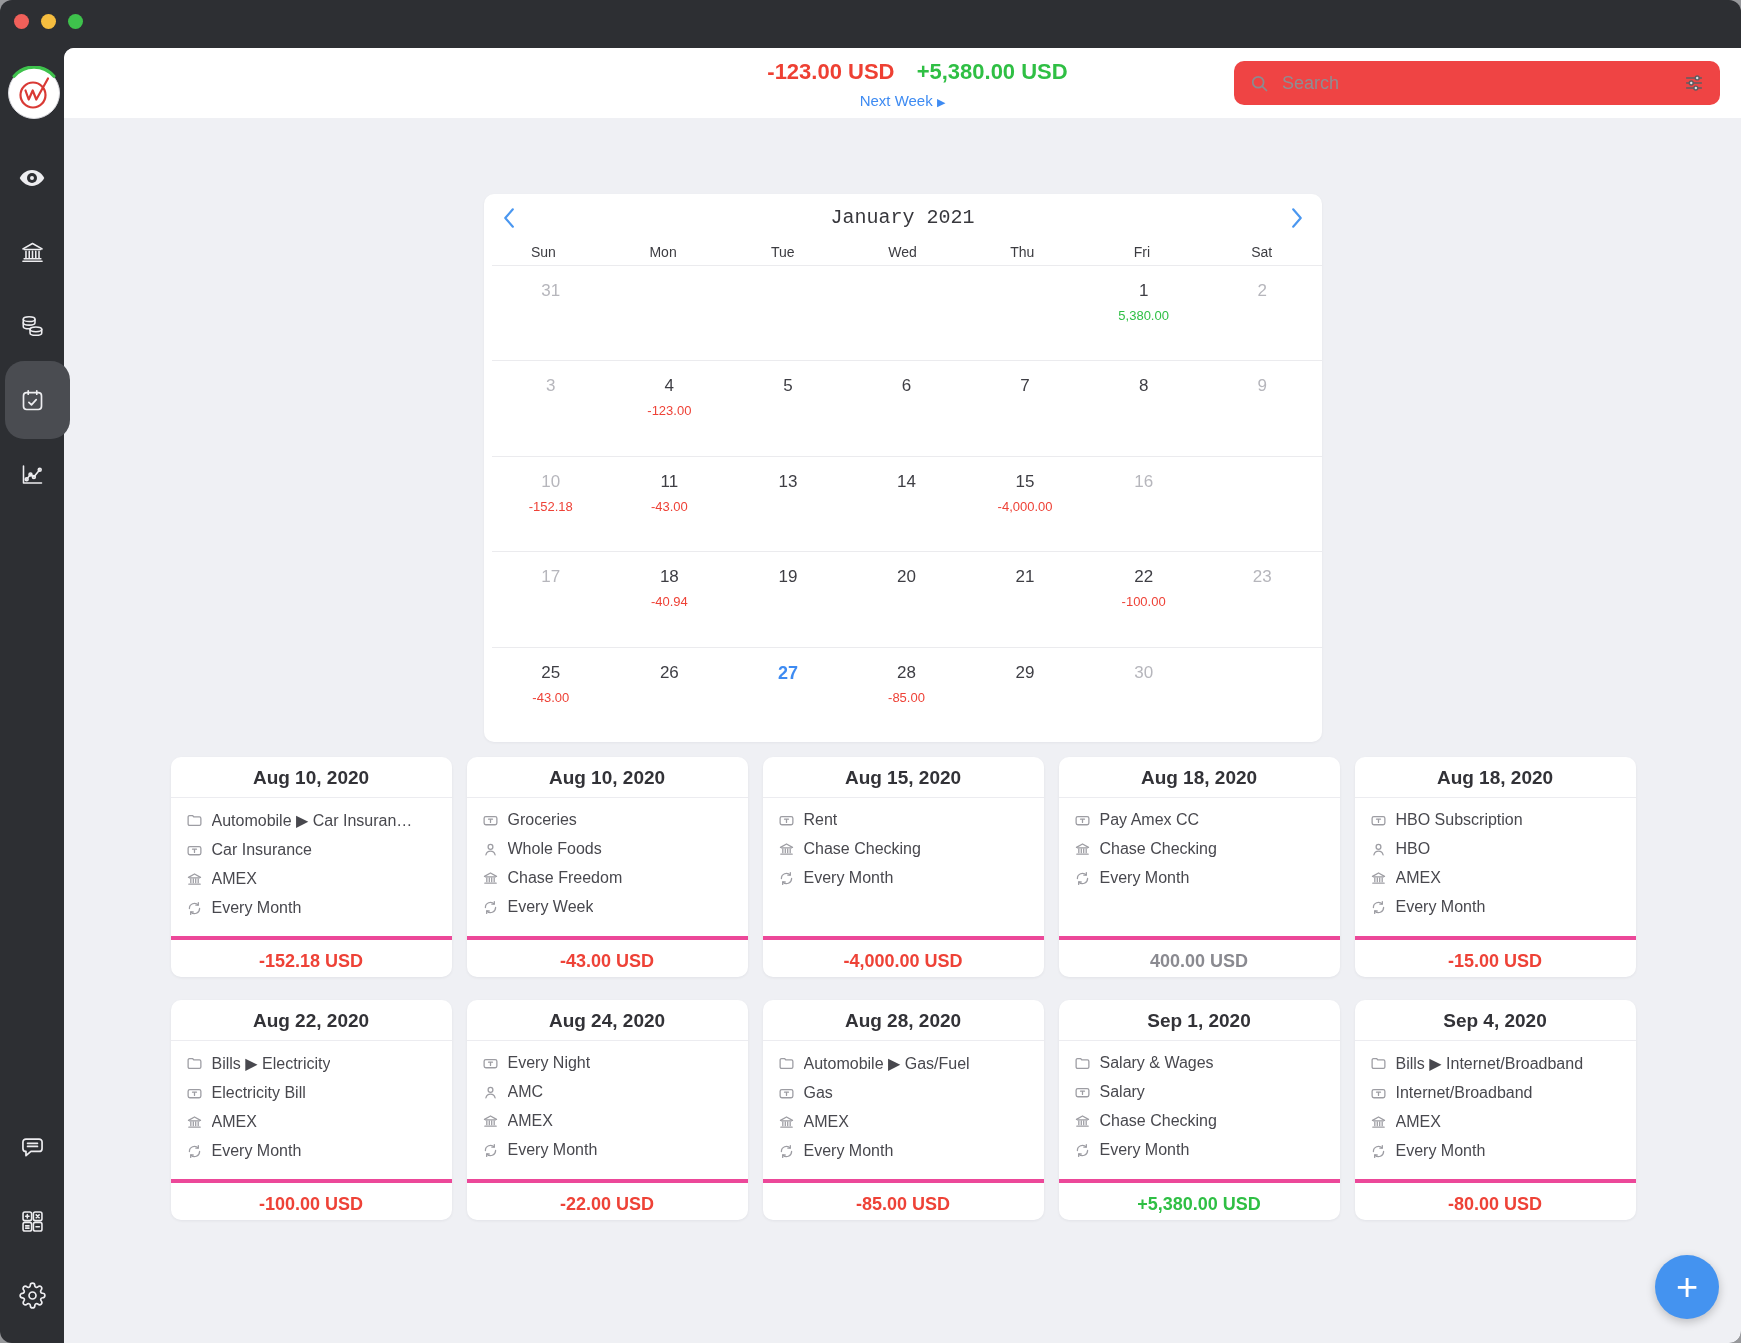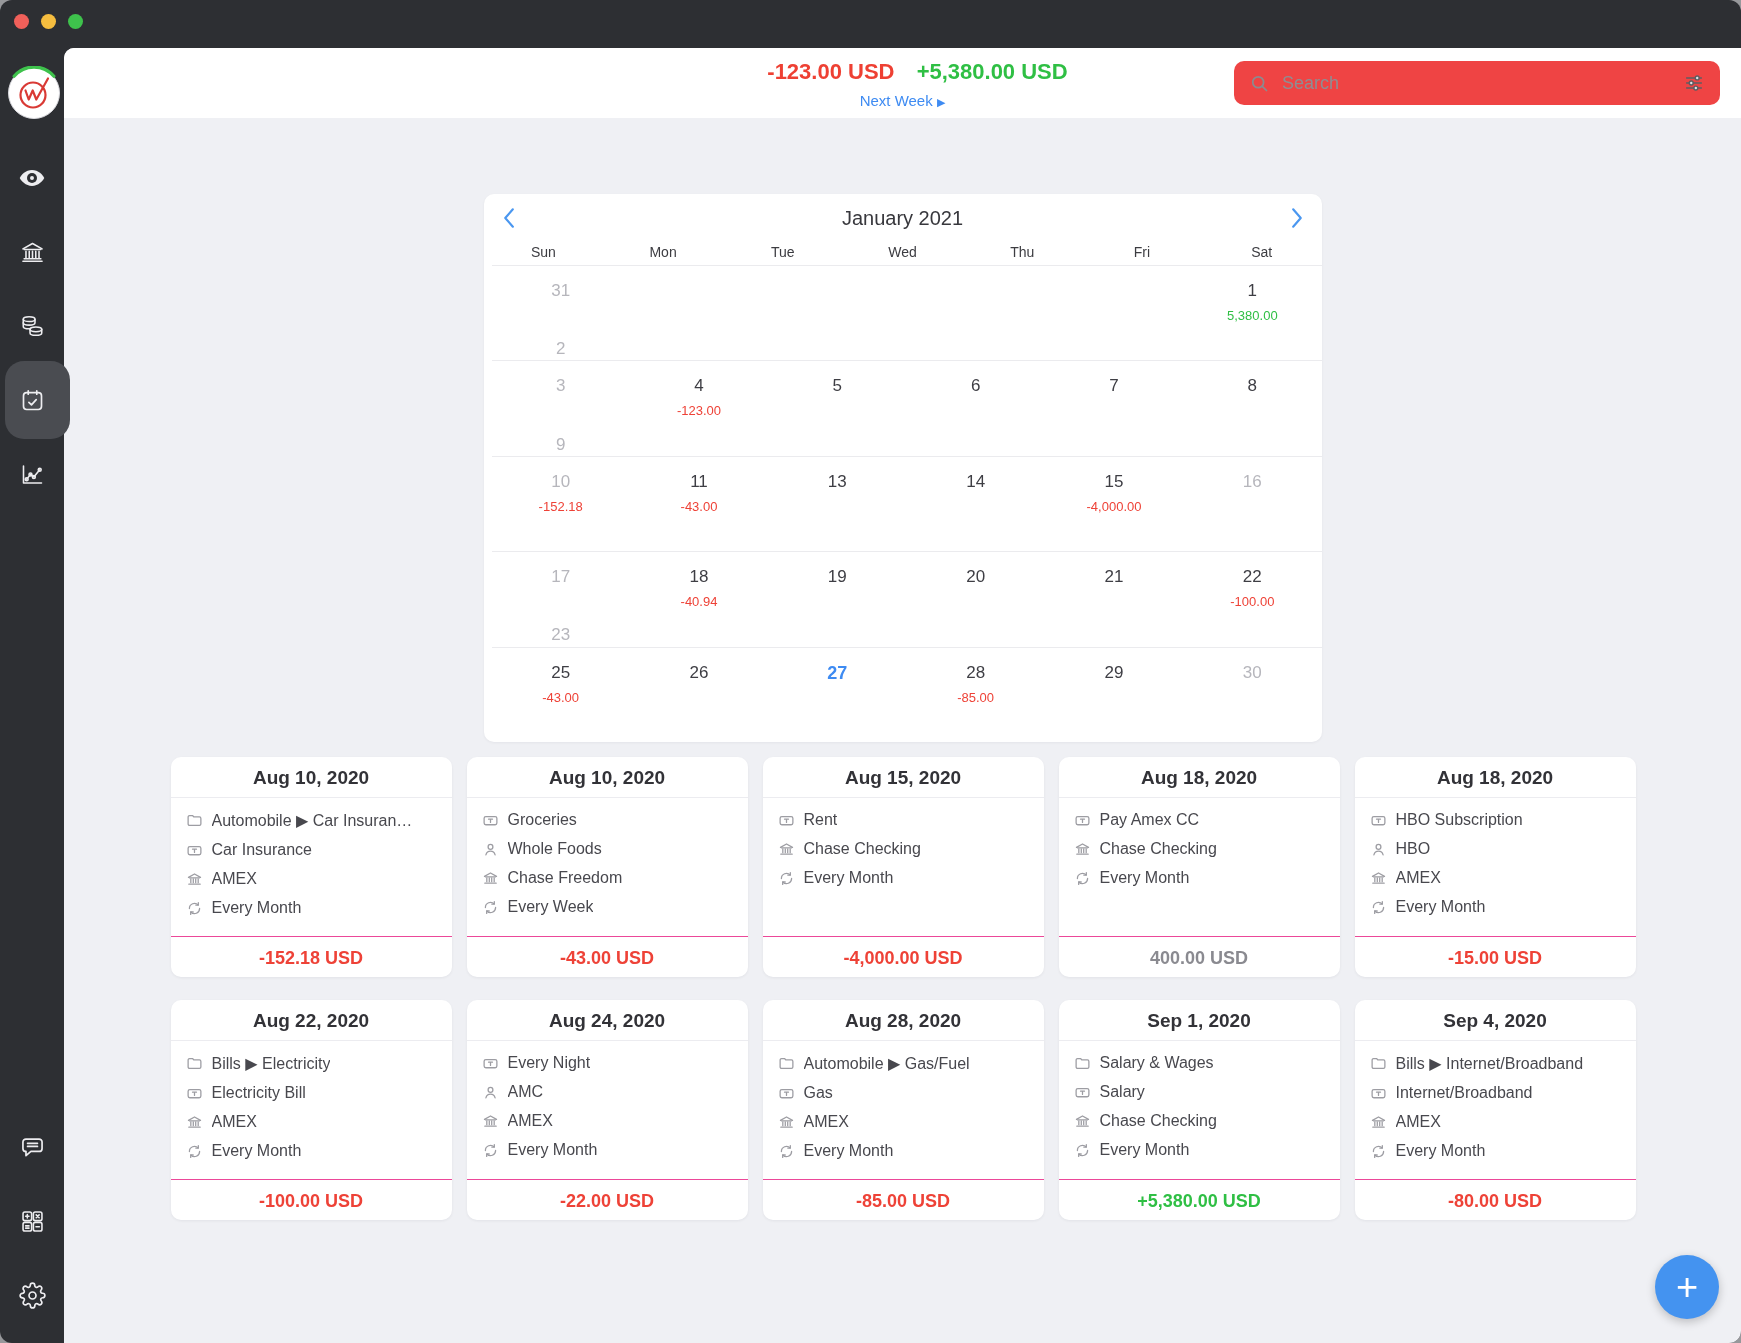--- a/index.html
+++ b/index.html
@@ -41,49 +41,49 @@
   .search input{flex:1;border:none;outline:none;background:transparent;font-size:18px;color:#3a3a3f;
     font-family:inherit;}
   .search input::placeholder{color:#8e8e93;}
   .search .sliders{display:flex;cursor:pointer;}
 
   
   .cal-panel{position:absolute;top:146px;left:50%;margin-left:-419px;width:838px;height:548px;
     background:#fff;border-radius:10px;box-shadow:0 1px 3px rgba(20,20,40,.05);}
   .cal-head{position:relative;height:44px;}
   .cal-title{position:absolute;left:0;right:0;top:0;line-height:48px;text-align:center;
-    font-size:20px;font-weight:500;color:#38383d;margin:0;}
+    font-size:20px;font-weight:500;color:#38383d;margin:0;font-family:Liberation Mono, monospace;}
   .chev{position:absolute;top:13px;background:none;border:none;padding:0;cursor:pointer;display:flex;}
   .chev.prev{left:18px;}
   .chev.next{right:18px;}
   .weekdays{display:grid;grid-template-columns:repeat(7,1fr);height:27px;align-items:center;
     text-align:center;font-size:14px;color:#3c3c41;}
   .weeks{position:absolute;top:71px;left:0;right:0;bottom:0;display:grid;grid-template-rows:repeat(5,1fr);}
-  .week{border-top:1px solid #ebebee;display:grid;grid-template-columns:repeat(6,1fr);margin-left:8px;}
+  .week{border-top:1px solid #ebebee;display:grid;grid-template-columns:repeat(7,1fr);margin-left:8px;}
   .cell{text-align:center;padding-top:15px;cursor:default;}
   .daynum{font-size:17px;color:#3e3e44;}
   .daynum.muted{color:#b6b6bc;}
   .daynum.today{color:#3e8bf2;font-weight:bold;font-size:18px;}
   .cell-amt{margin-top:7px;font-size:13px;}
   .amt-negative{color:#ee4237;}
   .amt-positive{color:#2fbf44;}
   .amt-neutral{color:#8a8a90;}
 
   
   .cards{position:absolute;top:709px;left:50%;margin-left:-732px;display:grid;
     grid-template-columns:repeat(5,281px);gap:23px 15px;}
   .card{background:#fff;border-radius:10px;height:220px;display:flex;flex-direction:column;
     box-shadow:0 1px 3px rgba(20,20,40,.06);cursor:pointer;}
   .card-date{height:41px;line-height:42px;text-align:center;font-weight:bold;font-size:19px;
     color:#323237;border-bottom:1px solid #ececf0;}
   .card-rows{padding:13px 23px 0 15px;display:flex;flex-direction:column;gap:11px;color:#48484e;}
   .crow{display:flex;align-items:center;gap:9px;font-size:16px;white-space:nowrap;overflow:hidden;}
   .crow .ric{flex:none;display:flex;color:#9d9da3;}
   .crow .rtxt{overflow:hidden;text-overflow:ellipsis;}
-  .card-amt{margin-top:auto;border-top:1px solid #ec4899;height:41px;line-height:42px;
+  .card-amt{margin-top:auto;border-top:4px solid #ec4899;height:41px;line-height:42px;
     text-align:center;font-weight:bold;font-size:18px;}
 
   
   .fab{position:absolute;right:22px;bottom:24px;width:64px;height:64px;border-radius:50%;
     background:#4493f0;color:#fff;border:none;font-size:38px;font-weight:300;line-height:60px;
     text-align:center;cursor:pointer;box-shadow:0 3px 10px rgba(0,0,0,.22);z-index:6;padding:0;}
 </style>
 </head>
 <body>
 

